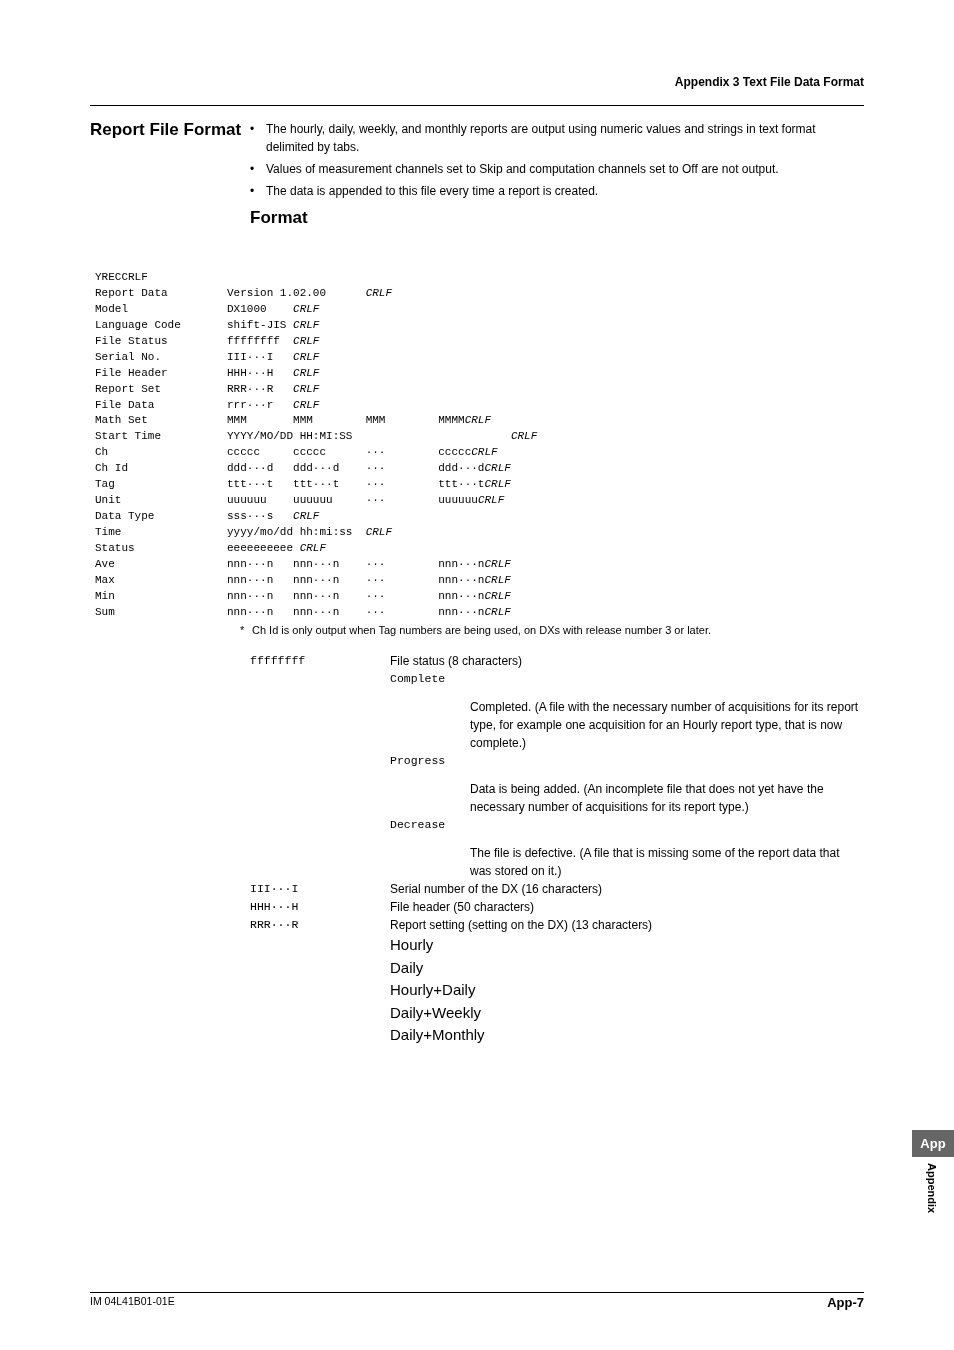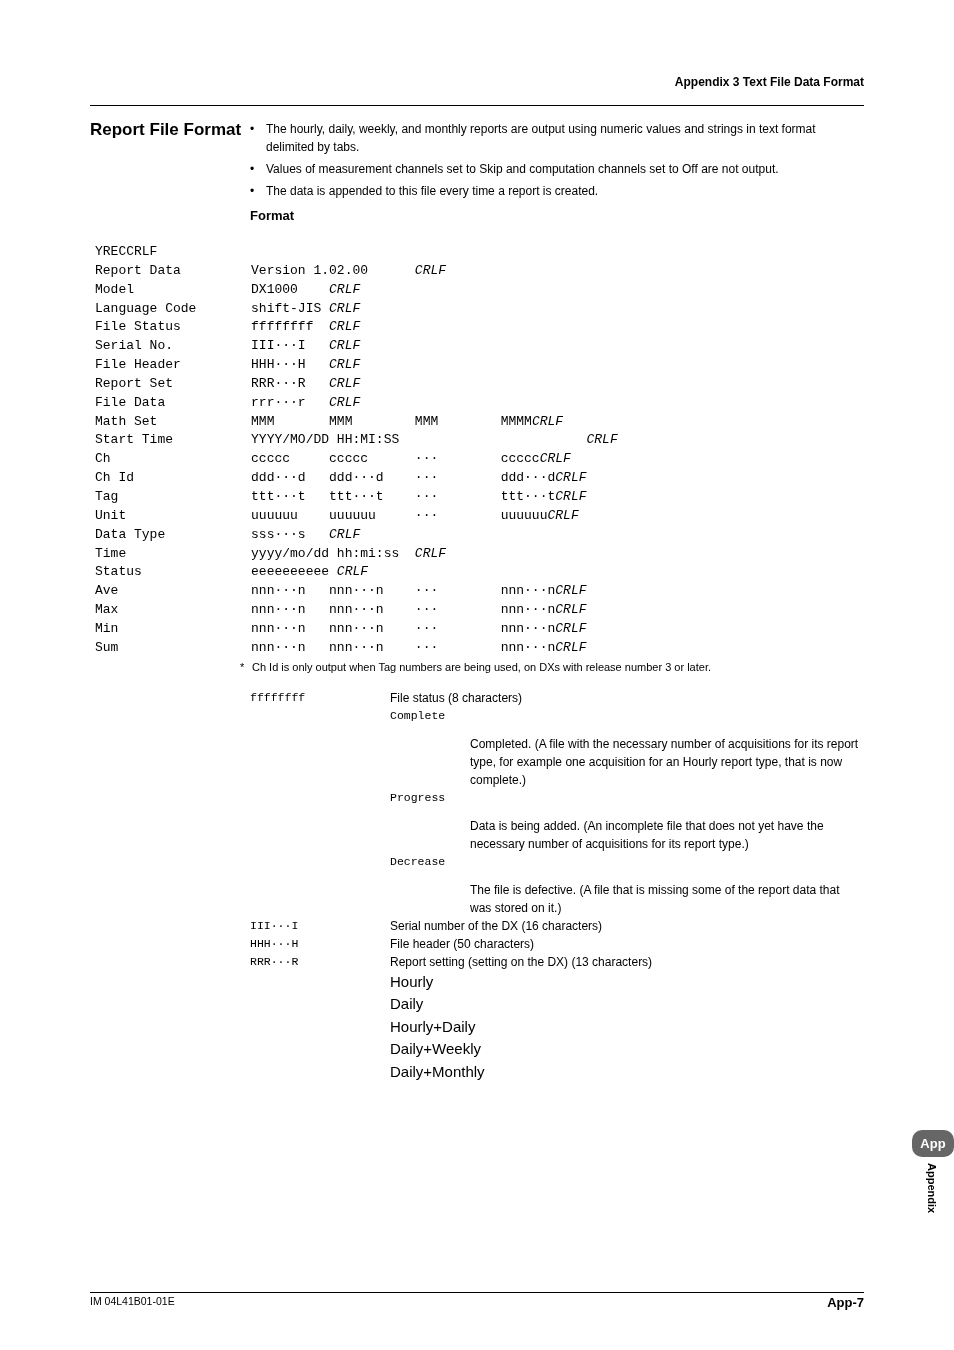--- a/index.html
+++ b/index.html
@@ -39,30 +39,31 @@
     margin-bottom: 4px;
     line-height: 1.5;
   }
   .bullet .dot {
     width: 16px;
     flex-shrink: 0;
   }
   .bold { font-weight: normal; margin-top: 32px; }
   .subhead {
     font-weight: bold;
-    font-size: 13px;
+    font-size: 17px;
     margin-top: 6px;
-    margin-bottom: 20px;
+    margin-bottom: 6px;
   }
   .mono-block {
     font-family: "Courier New", monospace;
-    font-size: 13px;
+    font-size: 11px;
     line-height: 1.45;
     margin-left: -155px;
     white-space: pre;
+    margin-top: 36px;
   }
   .italic { font-style: italic; }
   .footnote {
     display: flex;
     margin-left: -10px;
     font-size: 11px;
     line-height: 1.4;
     margin-top: 2px;
     margin-bottom: 14px;
   }
@@ -97,21 +98,20 @@
     top: 1130px;
     width: 42px;
   }
   .side-tab-box {
     background: #666;
     color: #fff;
     font-weight: bold;
     text-align: center;
     padding: 6px 0;
     font-size: 13px;
-    border-radius: 10px;
   }
   .side-tab-text {
     writing-mode: vertical-rl;
     font-weight: bold;
     font-size: 11px;
     text-align: center;
     margin-top: 6px;
     margin-left: 14px;
   }
   .footer {

